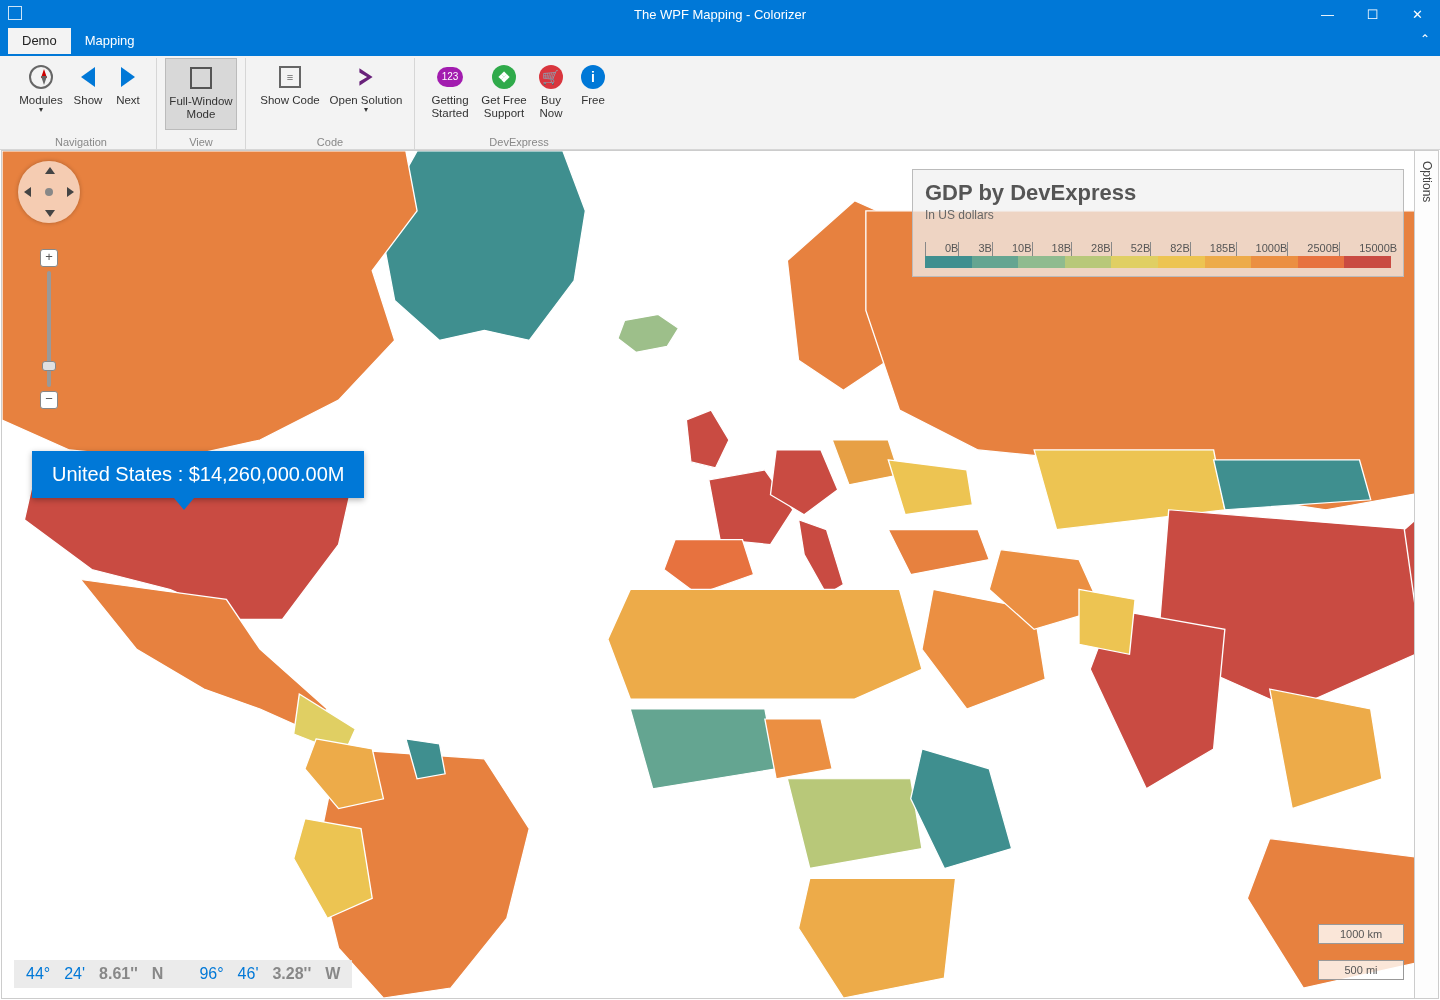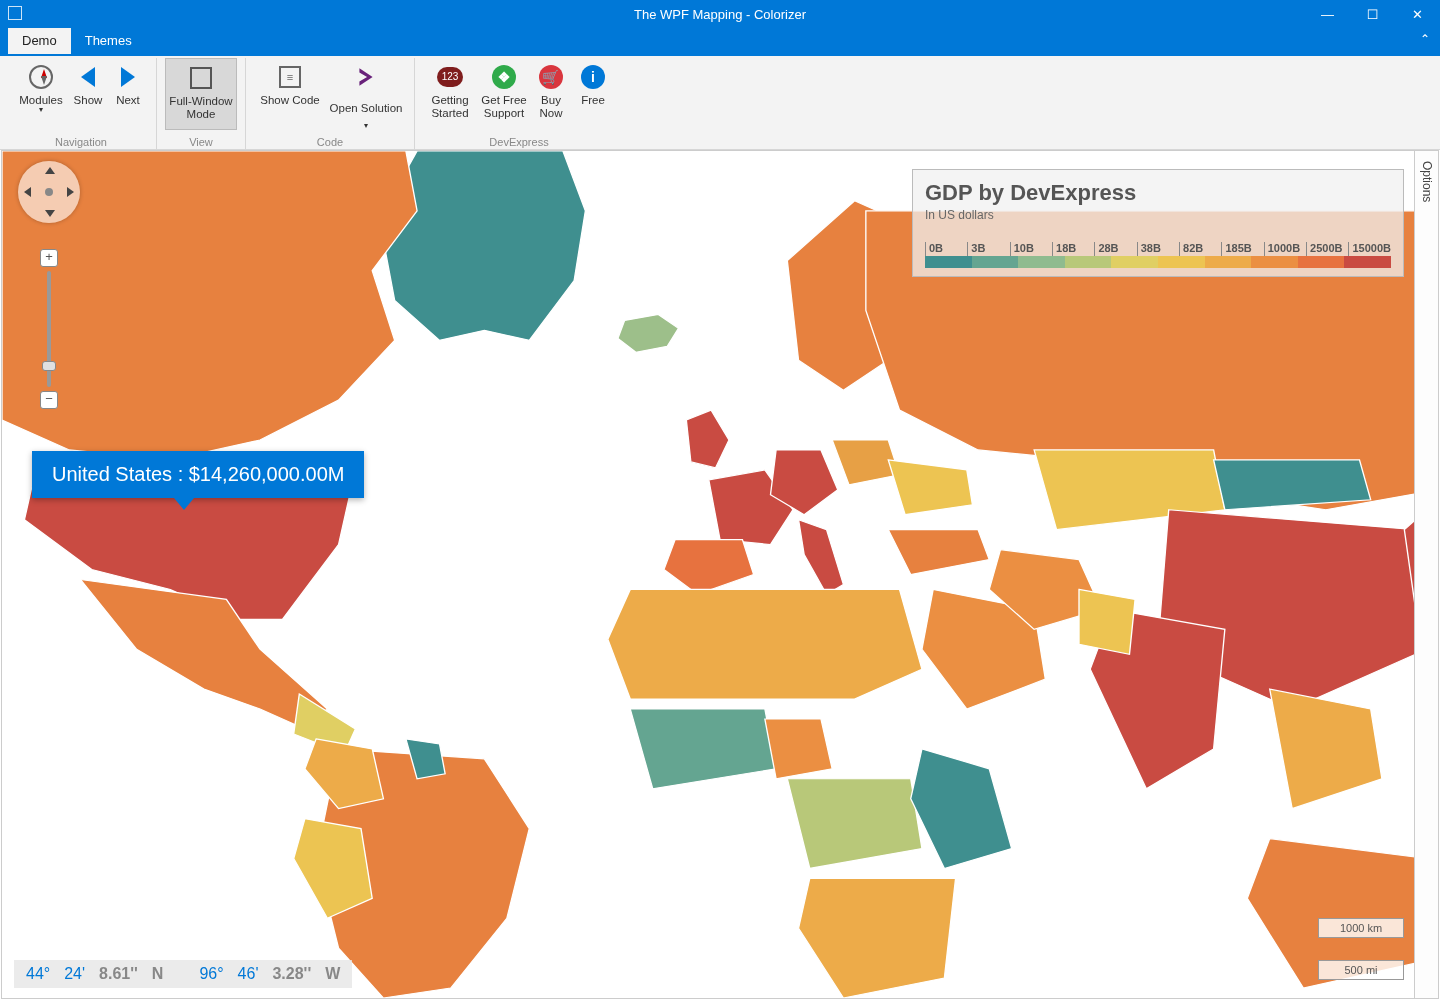--- a/index.html
+++ b/index.html
@@ -27,21 +27,21 @@
   .ribbon { height:94px; background:#f3f3f3; border-bottom:1px solid #d6d6d6;
     display:flex; align-items:flex-start; padding:2px 6px 0; }
   .rgroup { display:flex; flex-direction:column; align-items:center; height:92px;
     border-right:1px solid #d6d6d6; padding:0 8px; position:relative; }
   .rgroup:last-child { border-right:none; }
   .rgroup .btns { display:flex; gap:0; }
   .rbtn { width:54px; height:72px; display:flex; flex-direction:column; align-items:center;
     justify-content:flex-start; padding-top:6px; cursor:pointer; font-size:11.5px;
     text-align:center; color:#333; line-height:1.15; }
   .rbtn.wide { width:72px; }
-  .rbtn.wider { width:80px;justify-content:space-between; }
+  .rbtn.wider { width:80px; }
   .rbtn.active { background:#d8d8d8; border:1px solid #bbb; }
   .rbtn .ico { width:26px; height:26px; margin-bottom:4px; display:flex;
     align-items:center; justify-content:center; font-size:18px; }
   .rbtn .caret { font-size:8px; margin-top:-2px; }
   .rgroup .glabel { position:absolute; bottom:2px; left:0; right:0; text-align:center;
     font-size:11px; color:#888; }
 
   .ico-compass { width:24px;height:24px;border:2px solid #666;border-radius:50%;position:relative; }
   .ico-compass::before{content:"";position:absolute;left:10px;top:2px;width:0;height:0;
     border-left:3px solid transparent;border-right:3px solid transparent;border-bottom:9px solid #c00;}
@@ -51,21 +51,21 @@
   .ico-prev{border-right:14px solid #0078d7;}
   .ico-next{border-left:14px solid #0078d7;}
   .ico-full{width:22px;height:22px;border:2px solid #555;position:relative;}
   .ico-full::before,.ico-full::after{content:"";position:absolute;width:6px;height:6px;
     border:2px solid #555;}
   .ico-full::before{left:-2px;top:-2px;border-right:none;border-bottom:none;}
   .ico-full::after{right:-2px;bottom:-2px;border-left:none;border-top:none;}
   .ico-code{width:22px;height:22px;border:2px solid #666;display:flex;align-items:center;
     justify-content:center;font-size:11px;color:#666;}
   .ico-vs{width:22px;height:22px;background:#68217a;clip-path:polygon(20% 10%,80% 50%,20% 90%,20% 70%,55% 50%,20% 30%);}
-  .ico-123{width:28px;height:20px;border-radius:10px;background:#7f1d1d;color:#fff;
+  .ico-123{width:28px;height:20px;border-radius:10px;background:#a21caf;color:#fff;
     font-size:10px;display:flex;align-items:center;justify-content:center;}
   .ico-circ{width:24px;height:24px;border-radius:50%;display:flex;align-items:center;
     justify-content:center;color:#fff;font-weight:bold;font-size:14px;}
 
   
   .stage { position:absolute; left:1px; right:1px; top:150px; bottom:1px;
     border:1px solid #ccc; overflow:hidden; }
   .stage svg.world { position:absolute; left:0; top:0; width:100%; height:100%; }
   .stage svg path { stroke:#fff; stroke-width:1.2; }
 
@@ -102,26 +102,26 @@
     border-left:10px solid transparent;border-right:10px solid transparent;
     border-top:12px solid #0078d7;}
 
   
   .legend{position:absolute;right:34px;top:18px;width:492px;
     background:rgba(240,240,240,.75);border:1px solid #bbb;padding:10px 12px 8px;}
   .legend h1{font-size:22px;font-weight:600;color:#555;margin-bottom:2px;}
   .legend .sub{font-size:12px;color:#666;margin-bottom:20px;}
   .legend .ticks{display:flex;width:100%;}
   .legend .tick{flex:1;font-size:11px;color:#555;border-left:1px solid #888;
-    padding-left:3px;height:14px;font-weight:bold;}
+    padding-left:19px;height:14px;}
   .legend .bar{display:flex;width:100%;height:12px;}
   .legend .bar div{flex:1;}
 
   
-  .scalebox{position:absolute;right:34px;bottom:18px;display:flex;flex-direction:column;gap:22px;}
+  .scalebox{position:absolute;right:34px;bottom:18px;display:flex;flex-direction:column;gap:16px;}
   .scale{width:86px;height:20px;border:1px solid #999;background:rgba(255,255,255,.8);
     font-size:11px;color:#555;display:flex;align-items:center;justify-content:center;}
 
   
   .coord{position:absolute;left:12px;bottom:10px;height:28px;
     background:rgba(230,230,230,.8);display:flex;align-items:center;
     font-size:16px;padding:0 12px;gap:14px;color:#888;}
   .coord .b{color:#0078d7;}
   .coord .g{color:#888;font-weight:bold;}
 </style>
@@ -133,21 +133,21 @@
   <span>The WPF Mapping - Colorizer</span>
   <div class="wbtns">
     <div class="wbtn">―</div>
     <div class="wbtn">☐</div>
     <div class="wbtn">✕</div>
   </div>
 </div>
 
 <div class="tabstrip">
   <div class="tab active">Demo</div>
-  <div class="tab">Themes</div>
+  <div class="tab">Mapping</div>
   <div class="expand">⌃</div>
 </div>
 
 <div class="ribbon">
   <div class="rgroup">
     <div class="btns">
       <div class="rbtn">
         <div class="ico">
             <div class="ico-compass"></div>
           </div>
@@ -307,21 +307,21 @@
 
   <div class="legend">
     <h1>GDP by DevExpress</h1>
     <div class="sub">In US dollars</div>
     <div class="ticks">
         <div class="tick">0B</div>
         <div class="tick">3B</div>
         <div class="tick">10B</div>
         <div class="tick">18B</div>
         <div class="tick">28B</div>
-        <div class="tick">38B</div>
+        <div class="tick">52B</div>
         <div class="tick">82B</div>
         <div class="tick">185B</div>
         <div class="tick">1000B</div>
         <div class="tick">2500B</div>
         <div class="tick">15000B</div>
       </div>
     <div class="bar">
         <div style="background: rgb(63, 143, 143);"></div>
         <div style="background: rgb(100, 165, 145);"></div>
         <div style="background: rgb(143, 187, 143);"></div>

